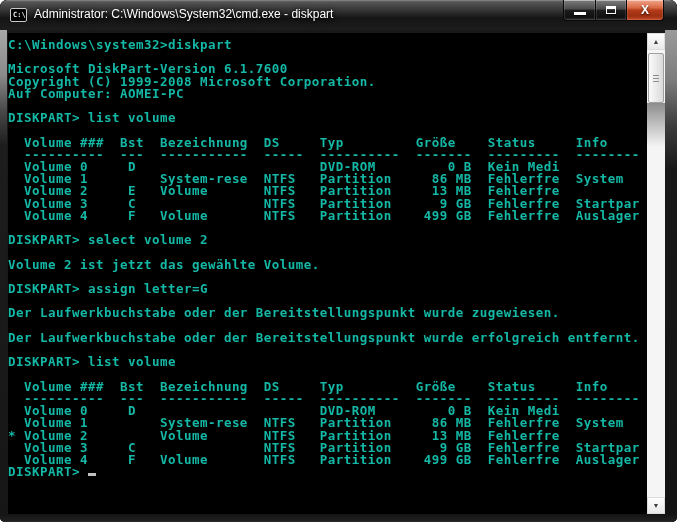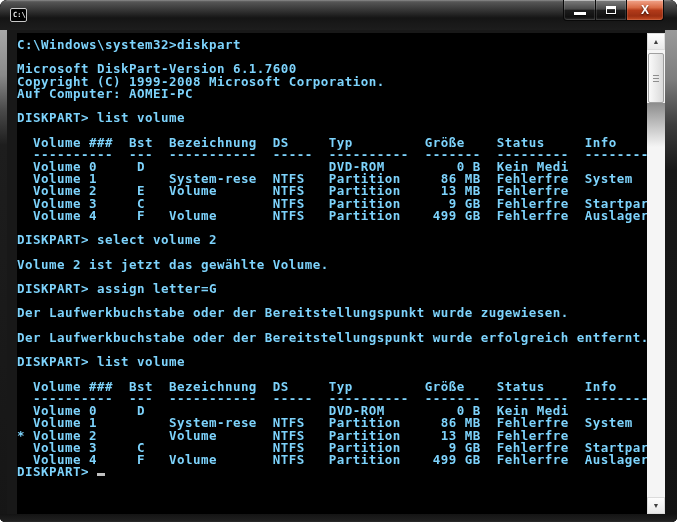--- a/index.html
+++ b/index.html
@@ -62,22 +62,22 @@
     position:absolute; right:0; top:30px; width:12px; bottom:0;
     background:linear-gradient(180deg,#9a9a9a 0px,#7c7c7c 50px,#3d3d3d 95px,#181818 140px,#131313 100%);
   }
   .frame-bottom {
     position:absolute; left:0; right:0; bottom:0; height:8px;
     background:linear-gradient(180deg,#141414,#1f1f1f 80%,#2c2c2c);
   }
 
   
   .console {
-    position:absolute; left:17px; top:33px; width:640px; height:481px;
-    background:#000000; color:#7dd3fc;
+    position:absolute; left:8px; top:33px; width:640px; height:481px;
+    background:#000000; color:#14b8a6;
     font-family:"DejaVu Sans Mono", "Liberation Mono", monospace;
     font-size:12.5px; font-weight:bold; line-height:12.2px;
     letter-spacing:0.47px;
     padding:6px 0 0 0;
     overflow:hidden; cursor:text;
   }
   .cblock, .cline { white-space:pre; }
 
   .hl { position:relative; display:inline-block; }
   .hl::before {
@@ -120,20 +120,21 @@
     background:repeating-linear-gradient(180deg,#8e8e8e 0px,#8e8e8e 1px,transparent 1px,transparent 3px);
   }
 </style>
 </head>
 <body>
 
 <div class="window">
 
   <div class="titlebar">
     <div class="app-icon">C:\</div>
+    <div class="title-text">Administrator: C:\Windows\System32\cmd.exe - diskpart</div>
     <div class="win-controls">
       <div class="wbtn min">
         <span class="glyph-min"></span>
       </div>
       <div class="wbtn max">
         <span class="glyph-max"></span>
       </div>
       <div class="wbtn close">
         <span class="glyph-close">X</span>
       </div>

